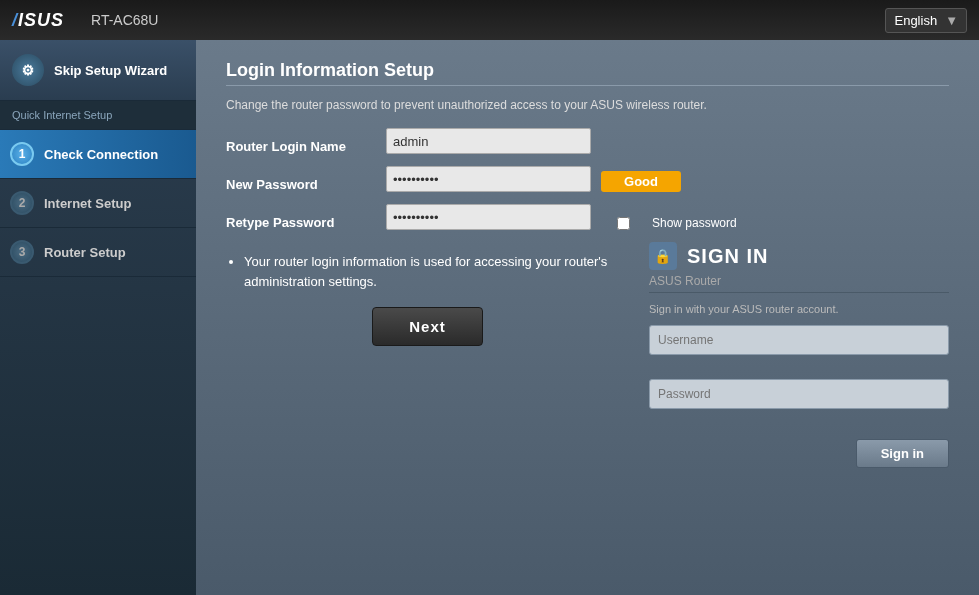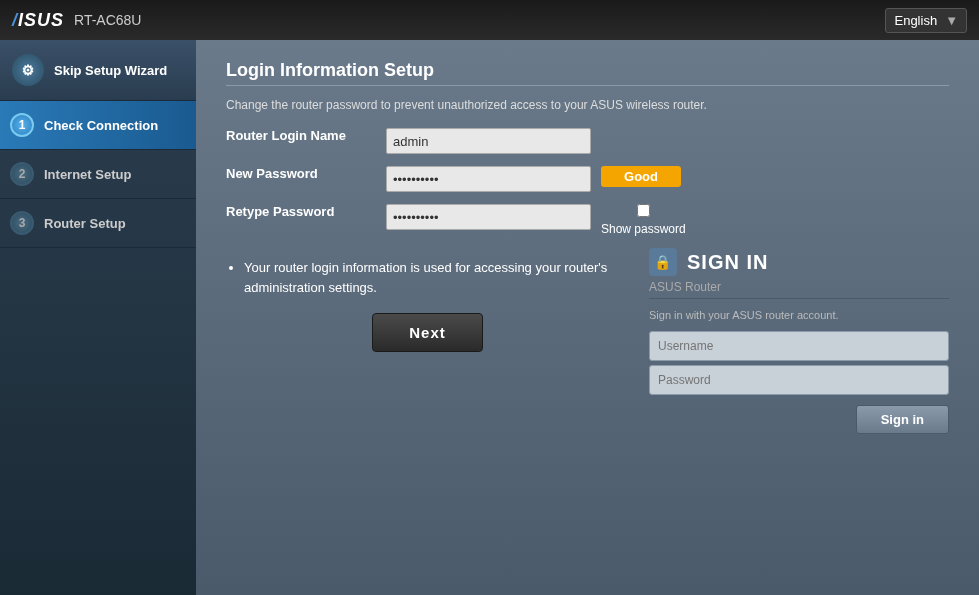--- a/index.html
+++ b/index.html
@@ -18,21 +18,21 @@
       height: 40px;
       background: linear-gradient(180deg, #1a1a1a 0%, #2a2a2a 100%);
       display: flex;
       align-items: center;
       justify-content: space-between;
       padding: 0 12px;
     }
     .top-bar-left {
       display: flex;
       align-items: center;
-      gap: 4px;
+      gap: 21px;
     }
     .asus-logo {
       color: #fff;
       font-weight: bold;
       font-size: 18px;
       font-style: italic;
       letter-spacing: 1px;
     }
     .asus-logo span {
       color: #4a90d9;
@@ -165,21 +165,21 @@
     }
     .page-subtitle {
       color: #ddd;
       font-size: 12px;
       margin-bottom: 16px;
     }
 
     
     .form-row {
       display: flex;
-      align-items: flex-start;
+      align-items: flex-end;
       margin-bottom: 12px;
     }
     .form-label {
       width: 160px;
       color: #fff;
       font-size: 13px;
       font-weight: bold;
     }
     .form-input {
       width: 205px;
@@ -196,27 +196,26 @@
       background: #f5a500;
       color: #fff;
       font-weight: bold;
       font-size: 13px;
       padding: 3px 20px;
       border-radius: 3px;
       min-width: 80px;
       text-align: center;
     }
     .show-pwd-area {
-      margin-left: 10px;
-      display: flex;
-      align-items: center;
-      gap: 5px;
+      margin-left: 26px;
+      display: flex;
+      align-items: center;
+      gap: 22px;
       color: #fff;
       font-size: 12px;
-      flex-direction: column;
     }
     .show-pwd-area input[type="checkbox"] {
       cursor: pointer;
     }
 
     
     .bullet-info {
       margin-top: 10px;
       margin-bottom: 9px;
     }
@@ -266,21 +265,21 @@
     }
     .signin-input {
       width: 100%;
       height: 30px;
       padding: 4px 8px;
       background: #c8d0d8;
       border: 1px solid #8a9aaa;
       border-radius: 3px;
       font-size: 12px;
       color: #333;
-      margin-bottom: 4px;
+      margin-bottom: 24px;
     }
     .signin-btn {
       display: block;
       margin-left: auto;
       margin-top: 6px;
       padding: 6px 24px;
       background: linear-gradient(180deg, #8a9aaa, #6a7a8a);
       border: 1px solid #4a5a6a;
       border-radius: 3px;
       color: #fff;
@@ -331,20 +330,21 @@
   </div>
 </div>
 
 <div class="main-layout">
 
   <div class="sidebar">
     <div class="skip-wizard-btn">
       <div class="wizard-icon">⚙</div>
       <span>Skip Setup Wizard</span>
     </div>
+    <div class="sidebar-section-label">Quick Internet Setup</div>
 
     <div class="sidebar-item active">
       <div class="step-circle">1</div>
       <span>Check Connection</span>
     </div>
     <div class="sidebar-item">
       <div class="step-circle">2</div>
       <span>Internet Setup</span>
     </div>
     <div class="sidebar-item">

